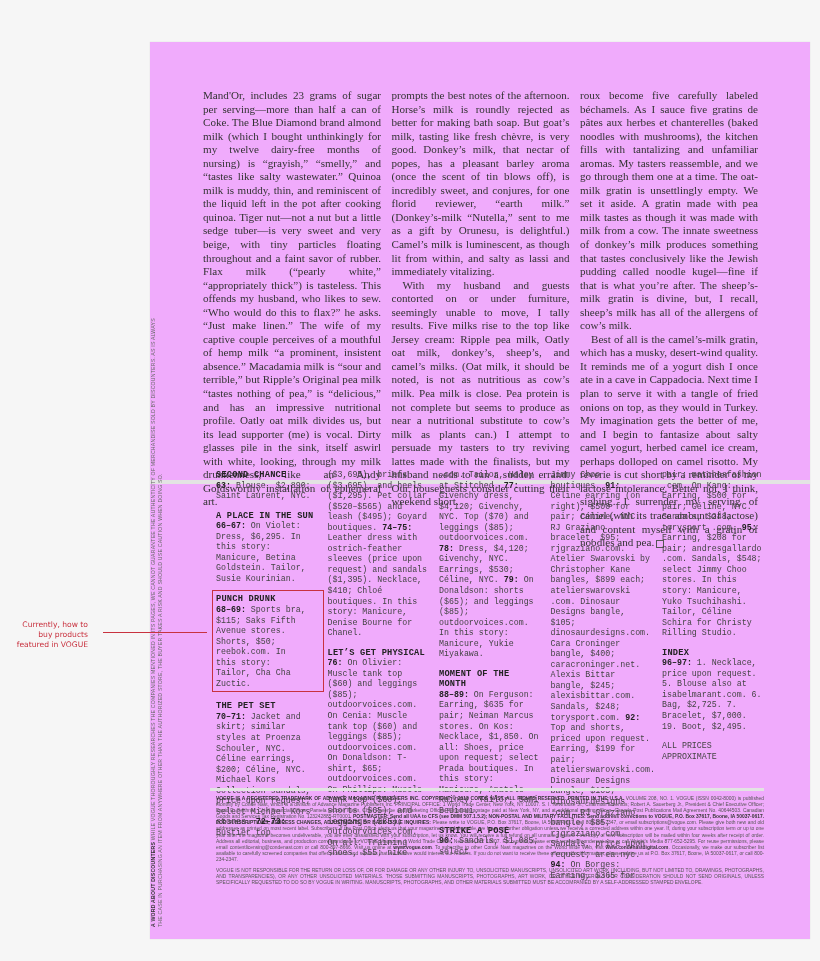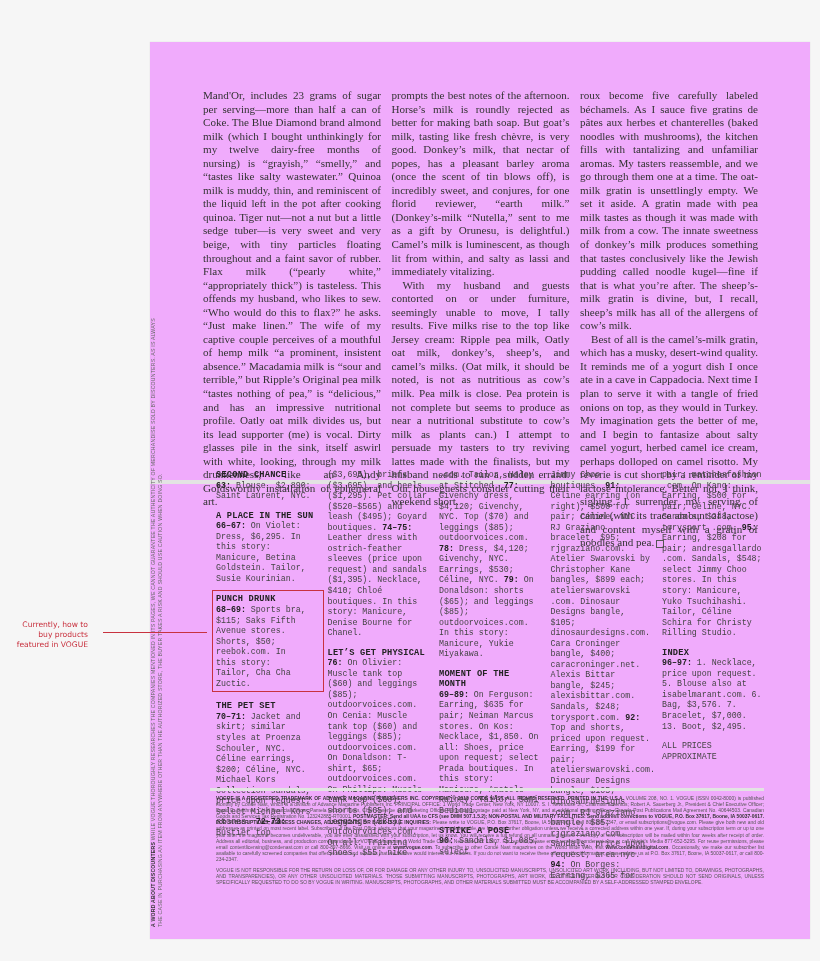--- a/index.html
+++ b/index.html
@@ -108,29 +108,29 @@
         <div class="sec"><span class="credit-head">A PLACE IN THE SUN</span><span class="pg">66–67:</span><span> On Violet: Dress, $6,295. In this story: Manicure, Betina Goldstein. Tailor, Susie Kourinian.</span></div>
         <div class="sec highlight-box"><span class="credit-head">PUNCH DRUNK</span><span class="pg">68–69:</span><span> Sports bra, $115; Saks Fifth Avenue stores. Shorts, $50; reebok.com. In this story: Tailor, Cha Cha Zuctic.</span></div>
         <div class="sec"><span class="credit-head">THE PET SET</span><span class="pg">70–71:</span><span> Jacket and skirt; similar styles at Proenza Schouler, NYC. Céline earrings, $200; Céline, NYC. Michael Kors Collection sandals, price upon request; select Michael Kors stores. </span><span class="pg">72–73:</span><span> Bustier top</span></div>
       </div>
       <div class="credit-col">
         <div class="sec"><span>($3,695), briefs ($3,695), and heels ($1,295). Pet collar ($520–$565) and leash ($495); Goyard boutiques. </span><span class="pg">74–75:</span><span> Leather dress with ostrich-feather sleeves (price upon request) and sandals ($1,395). Necklace, $410; Chloé boutiques. In this story: Manicure, Denise Bourne for Chanel.</span></div>
         <div class="sec"><span class="credit-head">LET’S GET PHYSICAL</span><span class="pg">76:</span><span> On Olivier: Muscle tank top ($60) and leggings ($85); outdoorvoices.com. On Cenia: Muscle tank top ($60) and leggings ($85); outdoorvoices.com. On Donaldson: T-shirt, $65; outdoorvoices.com. On Phillips: Muscle tank top ($60), shorts ($65); and leggings ($85); outdoorvoices.com. On all: Training shoes, $55; nike</span></div>
       </div>
       <div class="credit-col">
         <div class="sec"><span>.com. Tailor, Haley at Stitched. </span><span class="pg">77:</span><span> Givenchy dress, $4,120; Givenchy, NYC. Top ($70) and leggings ($85); outdoorvoices.com. </span><span class="pg">78:</span><span> Dress, $4,120; Givenchy, NYC. Earrings, $530; Céline, NYC. </span><span class="pg">79:</span><span> On Donaldson: shorts ($65); and leggings ($85); outdoorvoices.com. In this story: Manicure, Yukie Miyakawa.</span></div>
-        <div class="sec"><span class="credit-head">MOMENT OF THE MONTH</span><span class="pg">69–89:</span><span> On Ferguson: Earring, $635 for pair; Neiman Marcus stores. On Kos: Necklace, $1,850. On all: Shoes, price upon request; select Prada boutiques. In this story: Manicure, Anatole Rainey. Tailor, Sami Bedioui.</span></div>
+        <div class="sec"><span class="credit-head">MOMENT OF THE MONTH</span><span class="pg">88–89:</span><span> On Ferguson: Earring, $635 for pair; Neiman Marcus stores. On Kos: Necklace, $1,850. On all: Shoes, price upon request; select Prada boutiques. In this story: Manicure, Anatole Rainey. Tailor, Sami Bedioui.</span></div>
         <div class="sec"><span class="credit-head">STRIKE A POSE</span><span class="pg">90:</span><span> Sandals, $1,085; select</span></div>
       </div>
       <div class="credit-col">
         <div class="sec"><span>Jimmy Choo boutiques. </span><span class="pg">91:</span><span> Céline earring (on right), $500 for pair; Céline, NYC. RJ Graziano bracelet, $95; rjgraziano.com. Atelier Swarovski by Christopher Kane bangles, $899 each; atelierswarovski .com. Dinosaur Designs bangle, $105; dinosaurdesigns.com. Cara Croninger bangle, $400; caracroninger.net. Alexis Bittar bangle, $245; alexisbittar.com. Sandals, $248; torysport.com. </span><span class="pg">92:</span><span> Top and shorts, priced upon request. Earring, $199 for pair; atelierswarovski.com. Dinosaur Designs bangle, $105; dinosaurdesigns .com. RJ Graziano bangle, $85; rjgraziano.com. Sandals, price upon request; area.nyc. </span><span class="pg">94:</span><span> On Borges: Earring, $365 for</span></div>
       </div>
       <div class="credit-col">
         <div class="sec"><span>pair; matchesfashion .com. On Kang: Earring, $500 for pair; Céline, NYC. Sandals, $248; torysport .com. </span><span class="pg">95:</span><span> Earring, $208 for pair; andresgallardo .com. Sandals, $548; select Jimmy Choo stores. In this story: Manicure, Yuko Tsuchihashi. Tailor, Céline Schira for Christy Rilling Studio.</span></div>
-        <div class="sec"><span class="credit-head">INDEX</span><span class="pg">96–97:</span><span> 1. Necklace, price upon request. 5. Blouse also at isabelmarant.com. 6. Bag, $3,576. 7. Bracelet, $7,000. 13. Boot, $2,495.</span></div>
+        <div class="sec"><span class="credit-head">INDEX</span><span class="pg">96–97:</span><span> 1. Necklace, price upon request. 5. Blouse also at isabelmarant.com. 6. Bag, $2,725. 7. Bracelet, $7,000. 19. Boot, $2,495.</span></div>
         <div class="sec"><span>ALL PRICES APPROXIMATE</span></div>
       </div>
     </div>
 
   <div class="rule mid"></div>
 
   <div class="fineprint">
     <p><b>VOGUE IS A REGISTERED TRADEMARK OF ADVANCE MAGAZINE PUBLISHERS INC. COPYRIGHT © 2018 CONDÉ NAST. ALL RIGHTS RESERVED. PRINTED IN THE U.S.A.</b><span> VOLUME 208, NO. 1. VOGUE (ISSN 0042-8000) is published monthly by Condé Nast, which is a division of Advance Magazine Publishers Inc. PRINCIPAL OFFICE: 1 World Trade Center, New York, NY 10007. S. I. Newhouse Jr., Chairman Emeritus; Robert A. Sauerberg Jr., President &amp; Chief Executive Officer; David E. Geithner, Chief Financial Officer; Pamela Drucker Mann, Chief Revenue and Marketing Officer. Periodicals postage paid at New York, NY, and at additional mailing offices. Canada Post Publications Mail Agreement No. 40644503. Canadian Goods and Services Tax Registration No. 123242885-RT0001. </span><b>POSTMASTER: Send all UAA to CFS (see DMM 507.1.5.2); NON-POSTAL AND MILITARY FACILITIES: Send address corrections to VOGUE, P.O. Box 37617, Boone, IA 50037-0617. FOR SUBSCRIPTIONS, ADDRESS CHANGES, ADJUSTMENTS, OR BACK-ISSUE INQUIRIES:</b><span> Please write to VOGUE, P.O. Box 37617, Boone, IA 50037-0617, call 800-234-2347, or email subscriptions@vogue.com. Please give both new and old addresses as printed on most recent label. Subscribers: If the Post Office alerts us that your magazine is undeliverable, we have no further obligation unless we receive a corrected address within one year. If, during your subscription term or up to one year after the magazine becomes undeliverable, you are ever dissatisfied with your subscription, let us know. You will receive a full refund on all unmailed issues. First copy of new subscription will be mailed within four weeks after receipt of order. Address all editorial, business, and production correspondence to VOGUE Magazine, 1 World Trade Center, New York, NY 10007. For reprints, please email reprints@condenast.com or call Wright’s Media 877-652-5295. For reuse permissions, please email contentlicensing@condenast.com or call 800-897-8666. Visit us online at </span><b>www.vogue.com</b><span>. To subscribe to other Condé Nast magazines on the World Wide Web, visit </span><b>www.condenastdigital.com</b><span>. Occasionally, we make our subscriber list available to carefully screened companies that offer products and services that we believe would interest our readers. If you do not want to receive these offers and/or information, please advise us at P.O. Box 37617, Boone, IA 50037-0617, or call 800-234-2347.</span></p>
     <p>VOGUE IS NOT RESPONSIBLE FOR THE RETURN OR LOSS OF, OR FOR DAMAGE OR ANY OTHER INJURY TO, UNSOLICITED MANUSCRIPTS, UNSOLICITED ART WORK (INCLUDING, BUT NOT LIMITED TO, DRAWINGS, PHOTOGRAPHS, AND TRANSPARENCIES), OR ANY OTHER UNSOLICITED MATERIALS. THOSE SUBMITTING MANUSCRIPTS, PHOTOGRAPHS, ART WORK, OR OTHER MATERIALS FOR CONSIDERATION SHOULD NOT SEND ORIGINALS, UNLESS SPECIFICALLY REQUESTED TO DO SO BY VOGUE IN WRITING. MANUSCRIPTS, PHOTOGRAPHS, AND OTHER MATERIALS SUBMITTED MUST BE ACCOMPANIED BY A SELF-ADDRESSED STAMPED ENVELOPE.</p>
   </div>

